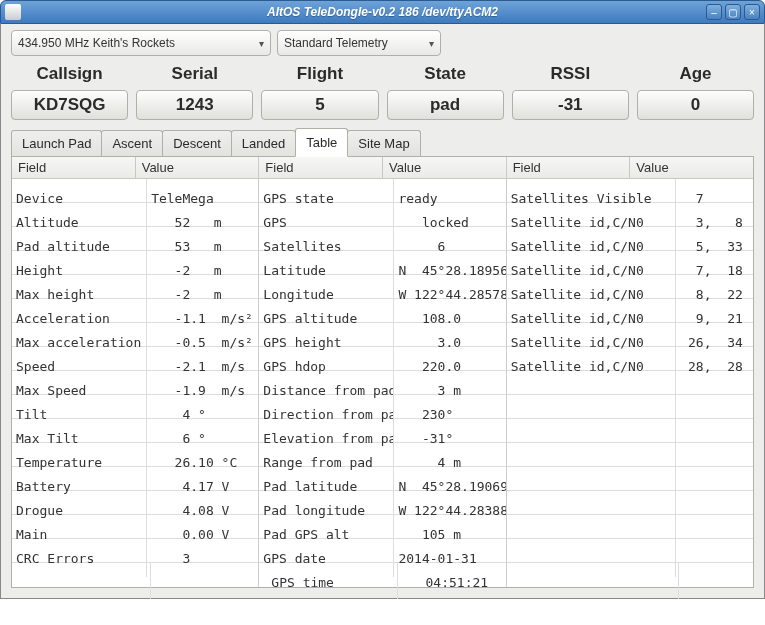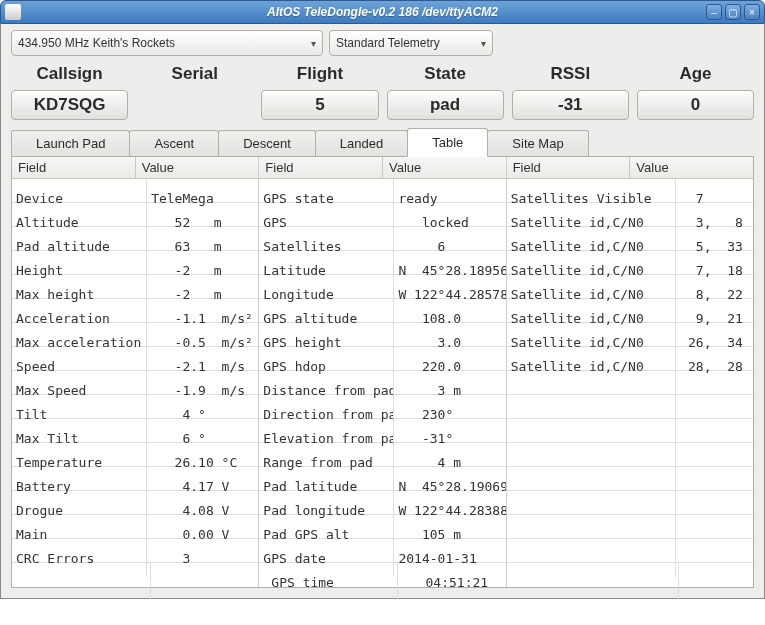--- a/index.html
+++ b/index.html
@@ -15,30 +15,30 @@
 .titlebar-icon { position: absolute; left: 4px; width: 16px; height: 16px; background: linear-gradient(to bottom,#fff,#ccc); border-radius: 2px; }
 .titlebar-buttons { position: absolute; right: 4px; display: flex; gap: 3px; }
 .tb-btn { width: 16px; height: 16px; background: linear-gradient(to bottom,#7fb0e0,#4a82c0); border: 1px solid #2a5a8f; border-radius: 3px; display:flex;align-items:center;justify-content:center;color:#fff;font-size:10px;cursor:pointer; }
 
 .window { border: 1px solid #888; border-top: none; background: #ededeb; padding: 6px 10px 10px; }
 
 .top-row { display: flex; gap: 6px; margin-bottom: 8px; }
 .combo { background: linear-gradient(to bottom,#fff,#e8e8e6); border: 1px solid #b0b0a8; border-radius: 4px; height: 26px; display: flex; align-items: center; padding: 0 6px; cursor: pointer; }
 .combo-text { flex: 1; color: #333; }
 .combo-arrow { color: #555; font-size: 10px; margin-left: 8px; }
-.combo.freq { width: 312px; }
+.combo.freq { width: 260px; }
 .combo.telem { width: 164px; }
 
 .summary { display: flex; gap: 8px; margin-bottom: 8px; }
 .summary-col { flex: 1; text-align: center; }
 .summary-head { font-family: sans-serif; font-weight: bold; font-size: 17px; color: #2b2b2b; }
 .summary-val { font-family: sans-serif; font-weight: bold; font-size: 17px; color: #2b2b2b; background: linear-gradient(to bottom,#fdfdfc,#e0e0dc); border: 1px solid #b0b0a8; border-radius: 4px; height: 30px; display:flex;align-items:center;justify-content:center; box-shadow: inset 0 1px 0 #fff; margin-top: 6px; }
 
 .tabrow { display: flex; align-items: flex-end; border-bottom: 1px solid #b0b0a8; position: relative; }
-.tab { padding: 5px 24px; background: linear-gradient(to bottom,#efefed,#e2e2df); border: 1px solid #b0b0a8; border-bottom: none; border-top-left-radius: 3px; border-top-right-radius: 3px; margin-right: 0px; font-size: 13px; color: #2b2b2b; cursor: pointer; position:relative; top:0; }
+.tab { padding: 5px 10px; background: linear-gradient(to bottom,#efefed,#e2e2df); border: 1px solid #b0b0a8; border-bottom: none; border-top-left-radius: 3px; border-top-right-radius: 3px; margin-right: 0px; font-size: 13px; color: #2b2b2b; cursor: pointer; position:relative; top:0; }
 .tab + .tab { margin-left: -1px; }
 .tab.active { background: #fff; border-bottom: 1px solid #fff; margin-bottom: -1px; z-index: 2; padding-top:6px; padding-bottom:6px; }
 
 .tabpane { border: 1px solid #b0b0a8; border-top: none; background: #fff; padding: 0; }
 
 .grid3 { display: flex; }
 .grid3 > .col { flex: 1; min-width: 0; }
 .grid3 > .col + .col { border-left: 1px solid #ccc; }
 
 .hdr-row { display: flex; background: linear-gradient(to bottom,#f6f6f4,#eaeae7); border-bottom: 1px solid #c8c8c3; height: 22px; }
@@ -79,20 +79,21 @@
     </div>
   </div>
 
   <div class="summary">
     <div class="summary-col">
       <div class="summary-head">Callsign</div>
       <div class="summary-val">KD7SQG</div>
     </div>
     <div class="summary-col">
       <div class="summary-head">Serial</div>
+      <div class="summary-val">1243</div>
     </div>
     <div class="summary-col">
       <div class="summary-head">Flight</div>
       <div class="summary-val">5</div>
     </div>
     <div class="summary-col">
       <div class="summary-head">State</div>
       <div class="summary-val">pad</div>
     </div>
     <div class="summary-col">
@@ -126,21 +127,21 @@
             <div class="data-row">
               <div class="data-f">Device</div>
               <div class="data-v">TeleMega</div>
             </div>
             <div class="data-row">
               <div class="data-f">Altitude</div>
               <div class="data-v">   52   m</div>
             </div>
             <div class="data-row">
               <div class="data-f">Pad altitude</div>
-              <div class="data-v">   63   m</div>
+              <div class="data-v">   53   m</div>
             </div>
             <div class="data-row">
               <div class="data-f">Height</div>
               <div class="data-v">   -2   m</div>
             </div>
             <div class="data-row">
               <div class="data-f">Max height</div>
               <div class="data-v">   -2   m</div>
             </div>
             <div class="data-row">

